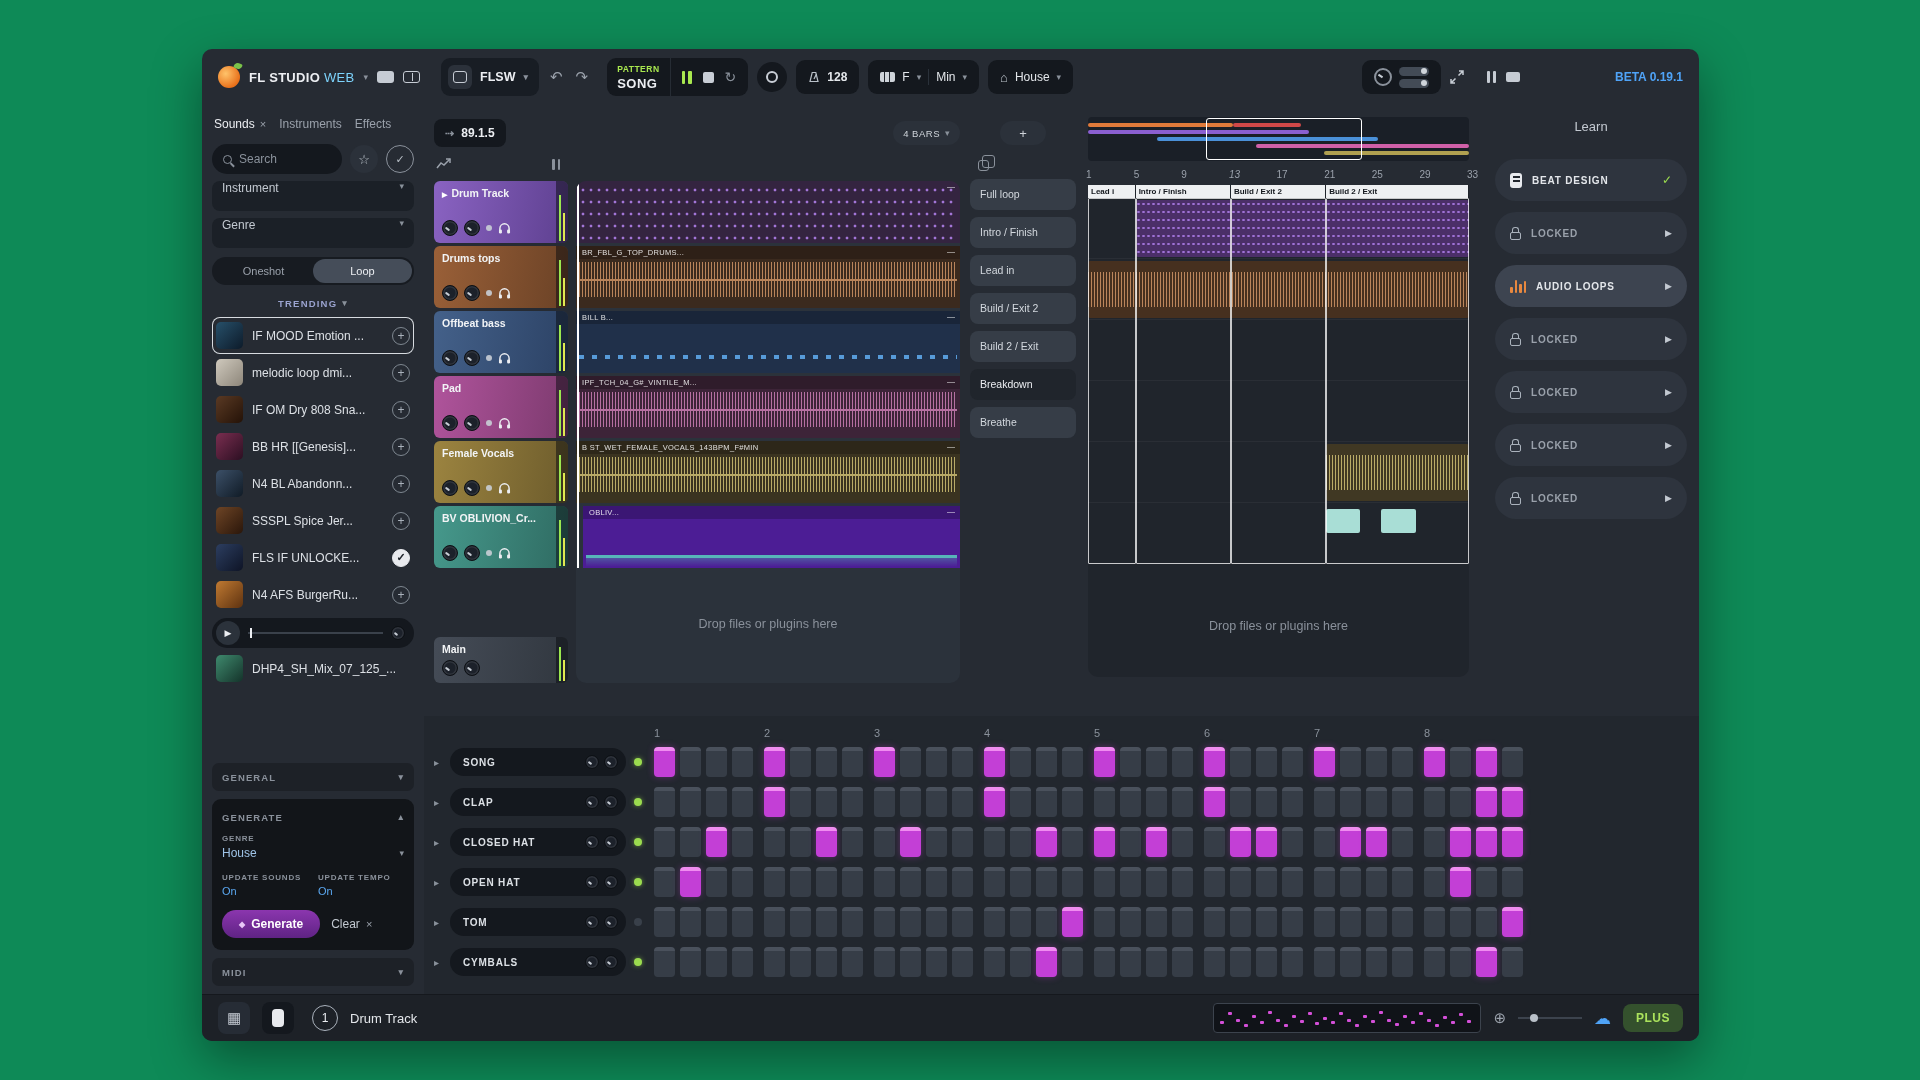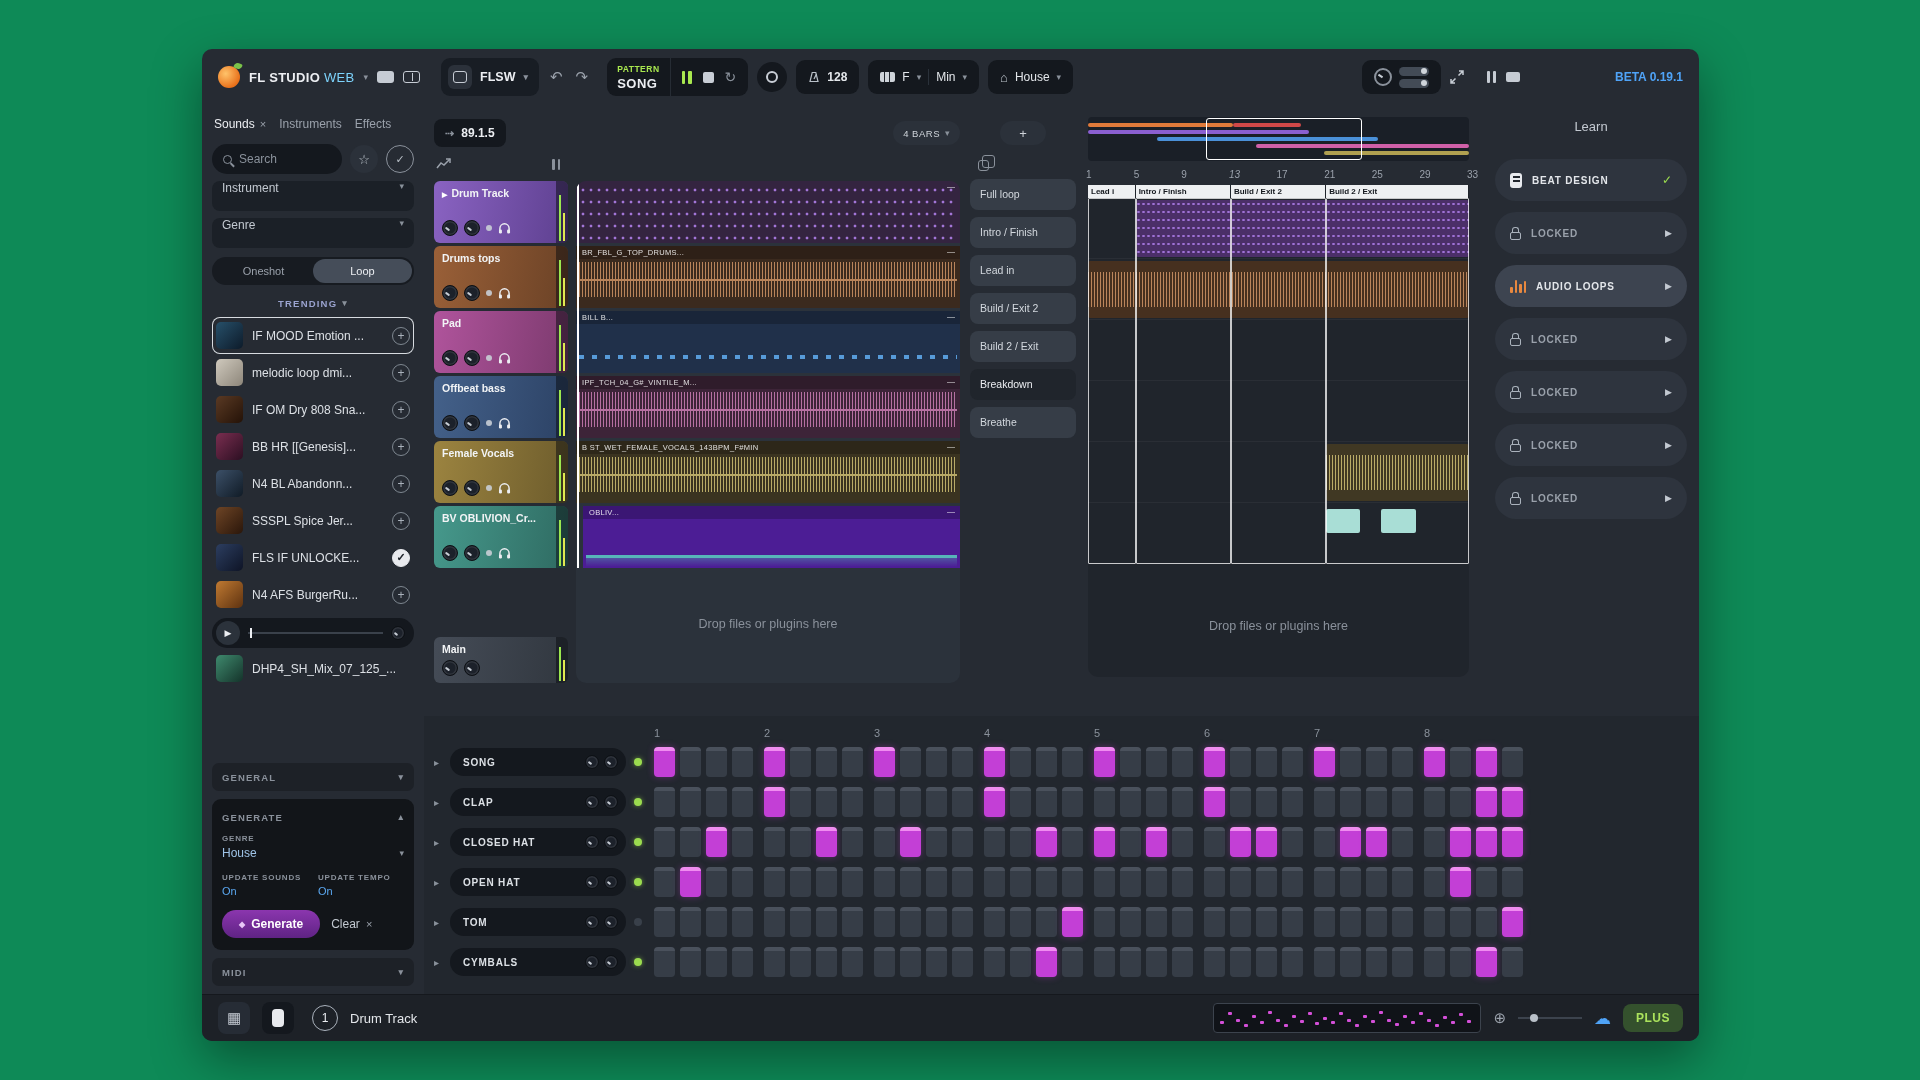--- a/index.html
+++ b/index.html
@@ -541,41 +541,41 @@
                           <rect x="1" y="8" width="3.2" height="4.4" rx="1.4" fill="#eceef2"></rect>
                           <rect x="9.8" y="8" width="3.2" height="4.4" rx="1.4" fill="#eceef2"></rect>
                         </svg>
                       </span>
                     </div>
                     <span class="vu">
                       <i class="v1"></i>
                       <i class="v2"></i>
                     </span>
                   </div>
-                  <div class="tcard" style="background: linear-gradient(100deg, rgb(176, 84, 156), rgb(124, 58, 110));">
-                    <div class="tname">Pad</div>
+                  <div class="tcard" style="background: linear-gradient(100deg, rgb(68, 97, 138), rgb(44, 66, 101));">
+                    <div class="tname">Offbeat bass</div>
                     <div class="tctrls">
                       <span class="knob"></span>
                       <span class="knob"></span>
                       <span class="tdot"></span>
                       <span class="hp">
                         <svg viewBox="0 0 14 13" width="13" height="12">
                           <path d="M2 10V7a5 5 0 0 1 10 0v3" fill="none" stroke="#eceef2" stroke-width="1.6"></path>
                           <rect x="1" y="8" width="3.2" height="4.4" rx="1.4" fill="#eceef2"></rect>
                           <rect x="9.8" y="8" width="3.2" height="4.4" rx="1.4" fill="#eceef2"></rect>
                         </svg>
                       </span>
                     </div>
                     <span class="vu">
                       <i class="v1"></i>
                       <i class="v2"></i>
                     </span>
                   </div>
-                  <div class="tcard" style="background: linear-gradient(100deg, rgb(68, 97, 138), rgb(44, 66, 101));">
-                    <div class="tname">Offbeat bass</div>
+                  <div class="tcard" style="background: linear-gradient(100deg, rgb(176, 84, 156), rgb(124, 58, 110));">
+                    <div class="tname">Pad</div>
                     <div class="tctrls">
                       <span class="knob"></span>
                       <span class="knob"></span>
                       <span class="tdot"></span>
                       <span class="hp">
                         <svg viewBox="0 0 14 13" width="13" height="12">
                           <path d="M2 10V7a5 5 0 0 1 10 0v3" fill="none" stroke="#eceef2" stroke-width="1.6"></path>
                           <rect x="1" y="8" width="3.2" height="4.4" rx="1.4" fill="#eceef2"></rect>
                           <rect x="9.8" y="8" width="3.2" height="4.4" rx="1.4" fill="#eceef2"></rect>
                         </svg>

